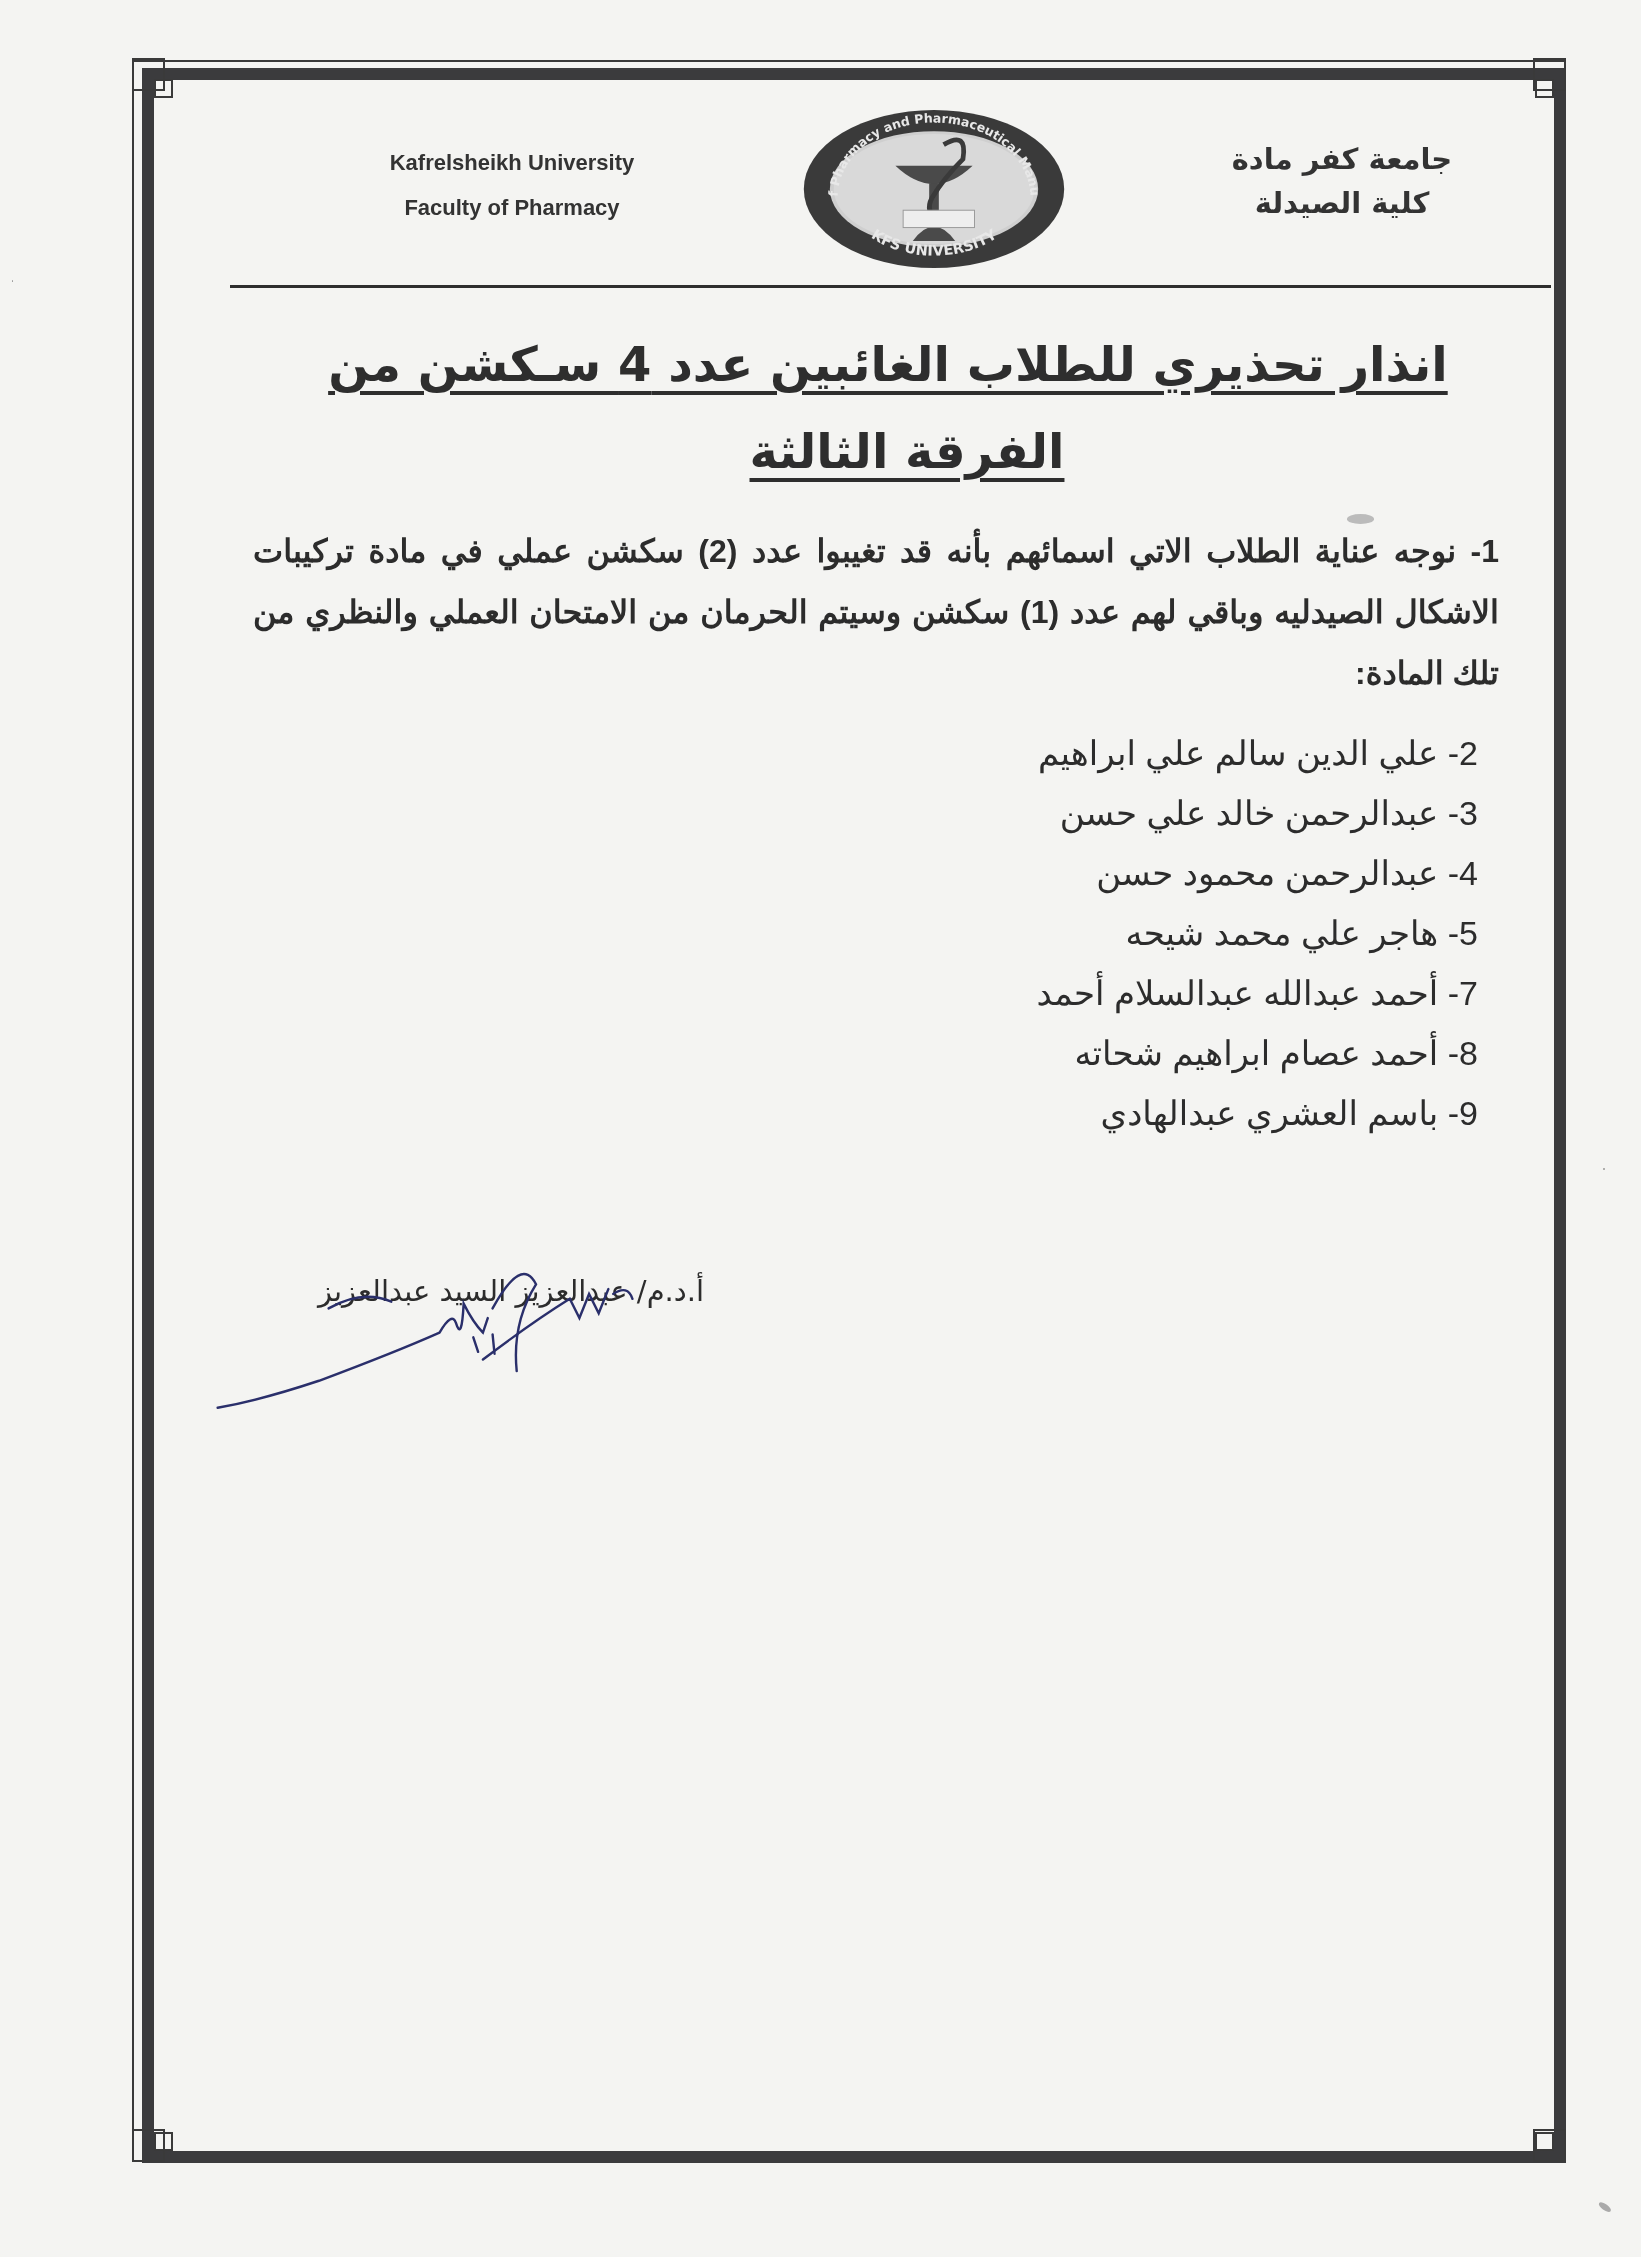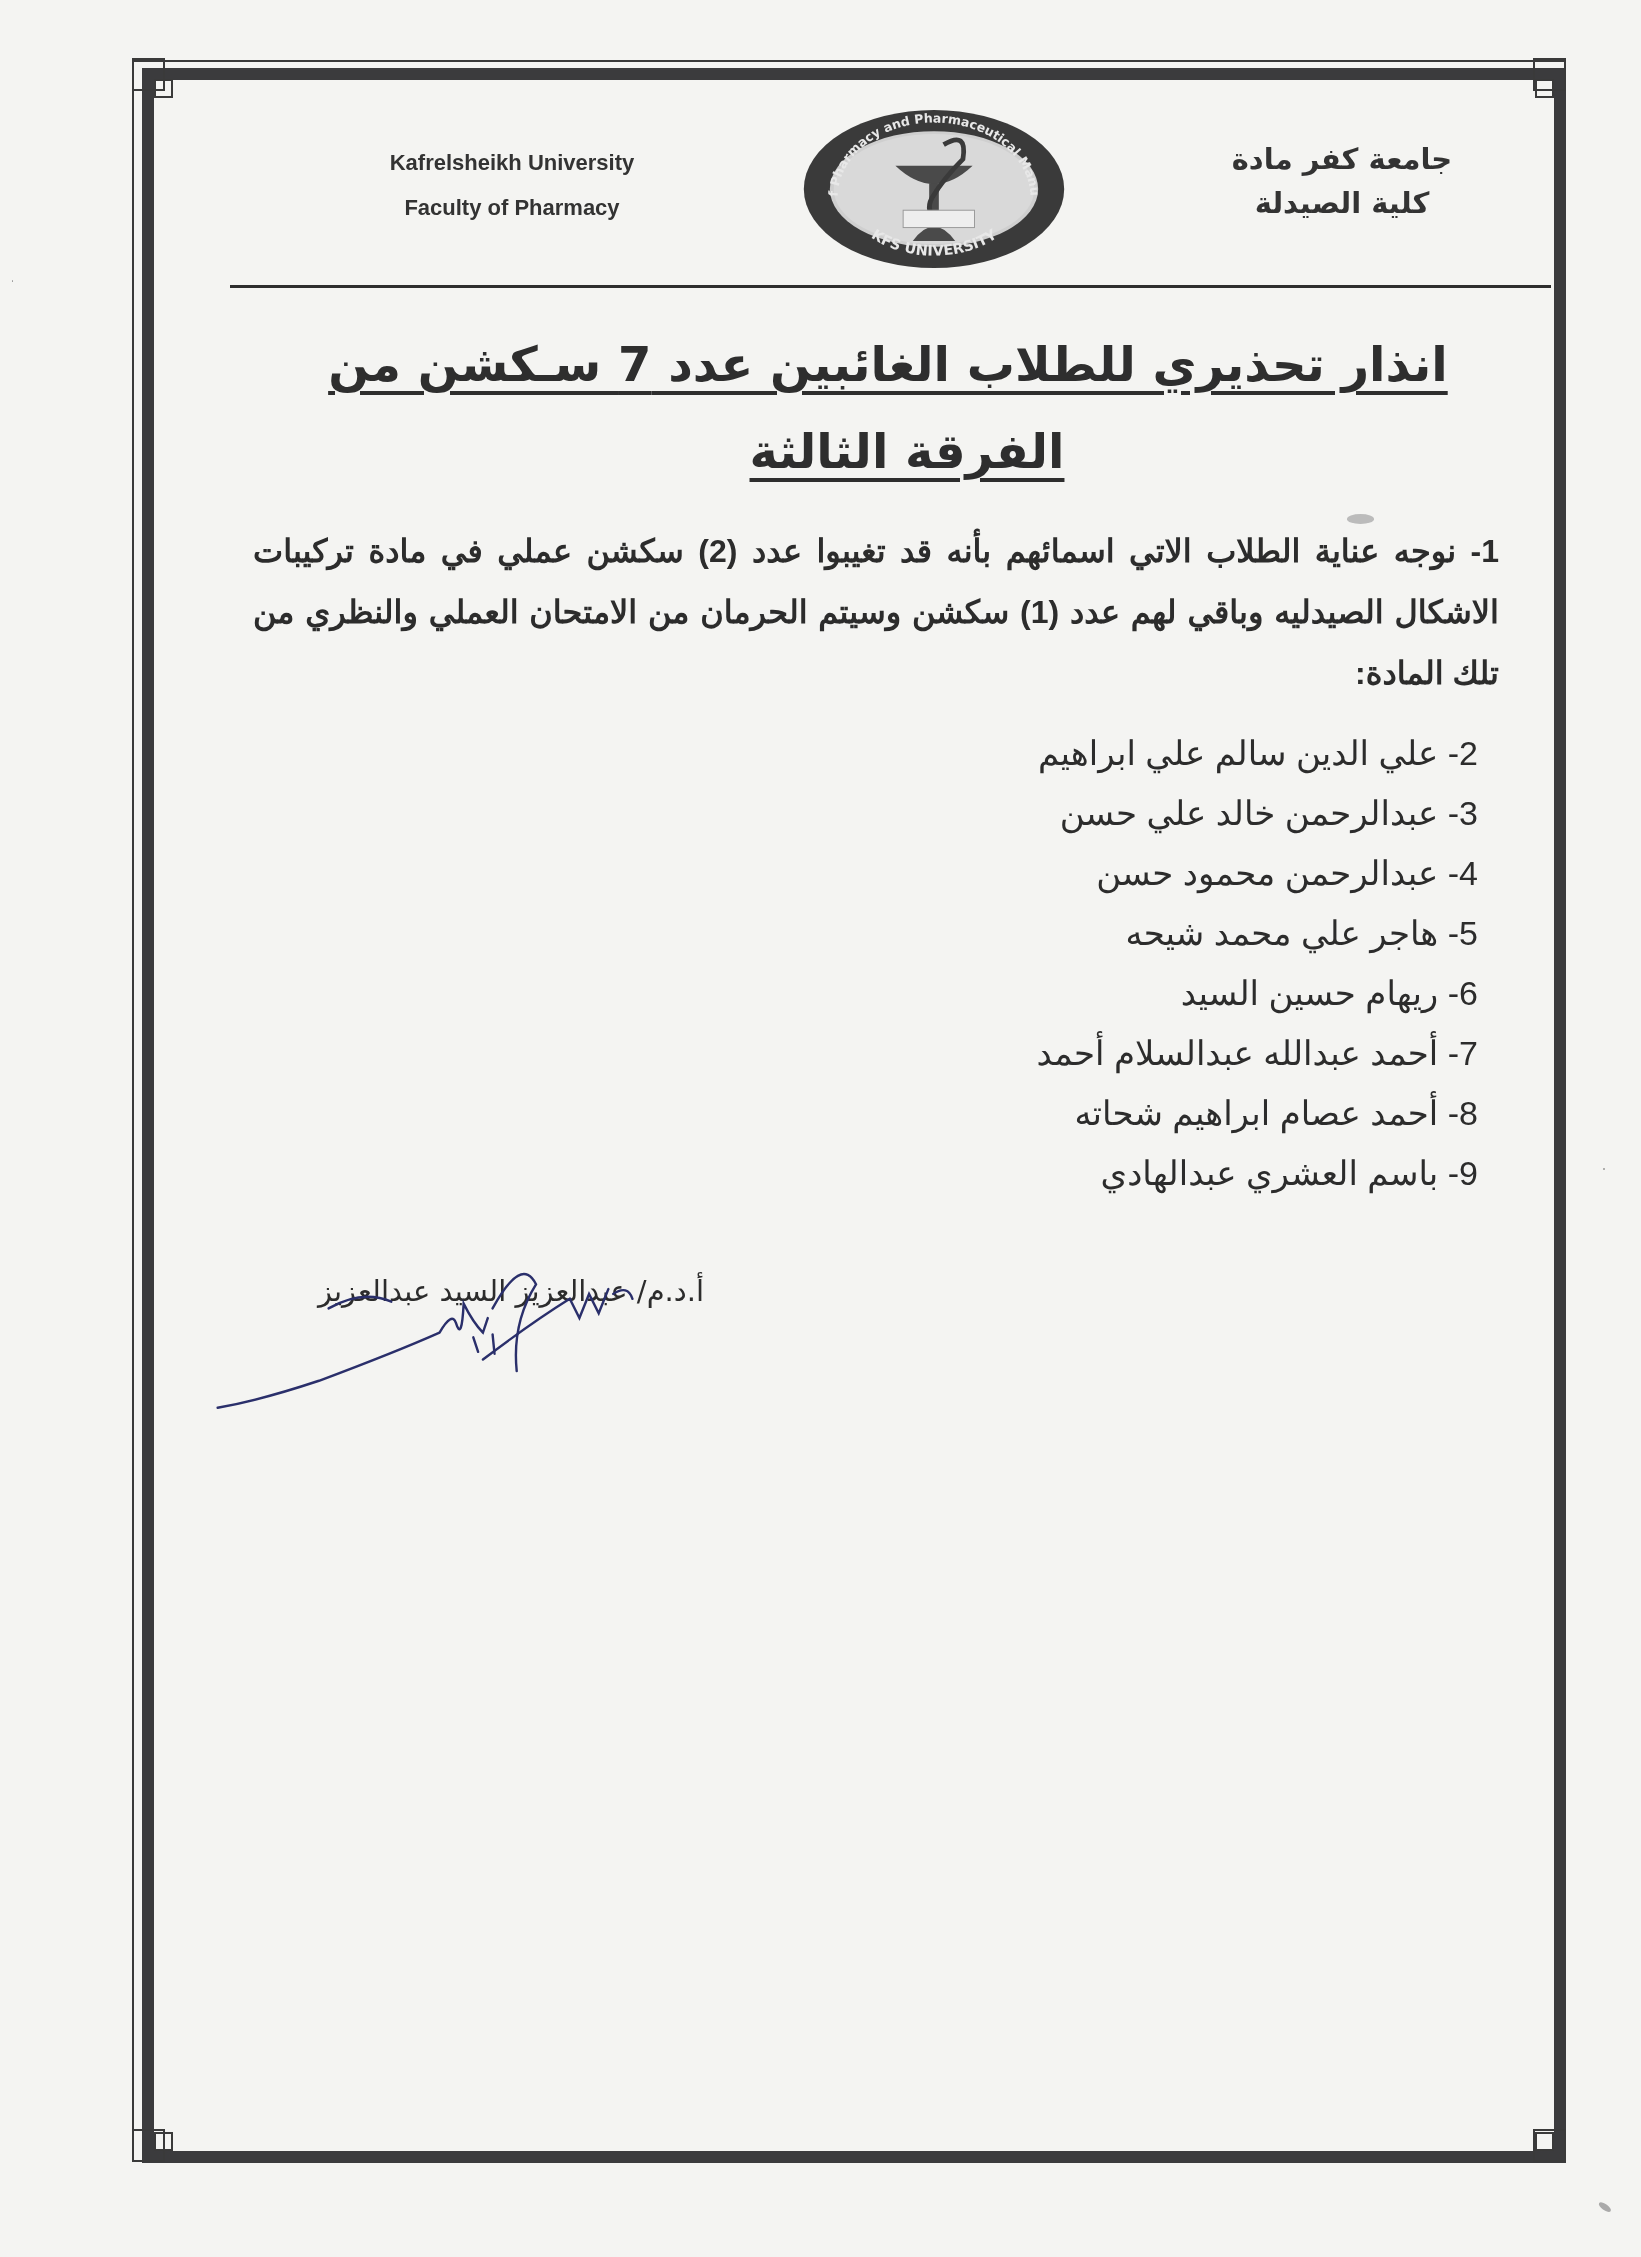--- a/index.html
+++ b/index.html
@@ -144,35 +144,34 @@
   </div>
 
   <div class="hdr-ar">
     <div>جامعة كفر مادة</div>
     <div>كلية الصيدلة</div>
   </div>
 
   <div class="hdr-rule"></div>
 
   <div class="title">
-    <div class="l1"><span>انذار تحذيري للطلاب الغائبين عدد 7 سـكشن من</span></div>
+    <div class="l1"><span>انذار تحذيري للطلاب الغائبين عدد 4 سـكشن من</span></div>
     <div class="l2"><span>الفرقة الثالثة</span></div>
   </div>
 
   <div class="para">
     <span class="num">1-</span>
     <span>نوجه عناية الطلاب الاتي اسمائهم بأنه قد تغيبوا عدد (2) سكشن عملي في مادة تركيبات الاشكال الصيدليه وباقي لهم عدد (1) سكشن وسيتم الحرمان من الامتحان العملي والنظري من تلك المادة:</span>
   </div>
 
   <ol class="names">
     <li><span>2-</span> <span>علي الدين سالم علي ابراهيم</span></li>
     <li><span>3-</span> <span>عبدالرحمن خالد علي حسن</span></li>
     <li><span>4-</span> <span>عبدالرحمن محمود حسن</span></li>
     <li><span>5-</span> <span>هاجر علي محمد شيحه</span></li>
-    <li><span>6-</span> <span>ريهام حسين السيد</span></li>
     <li><span>7-</span> <span>أحمد عبدالله عبدالسلام أحمد</span></li>
     <li><span>8-</span> <span>أحمد عصام ابراهيم شحاته</span></li>
     <li><span>9-</span> <span>باسم العشري عبدالهادي</span></li>
   </ol>
 
   <div class="sig-name">أ.د.م/ عبدالعزيز السيد عبدالعزيز</div>
   <div class="signature">
     <svg width="502" height="164" viewBox="0 0 520 170">
       <g fill="none" stroke="#2a2f6b" stroke-width="2.5" stroke-linecap="round">
         <path d="M 130 45 Q 165 25 195 38"></path>

